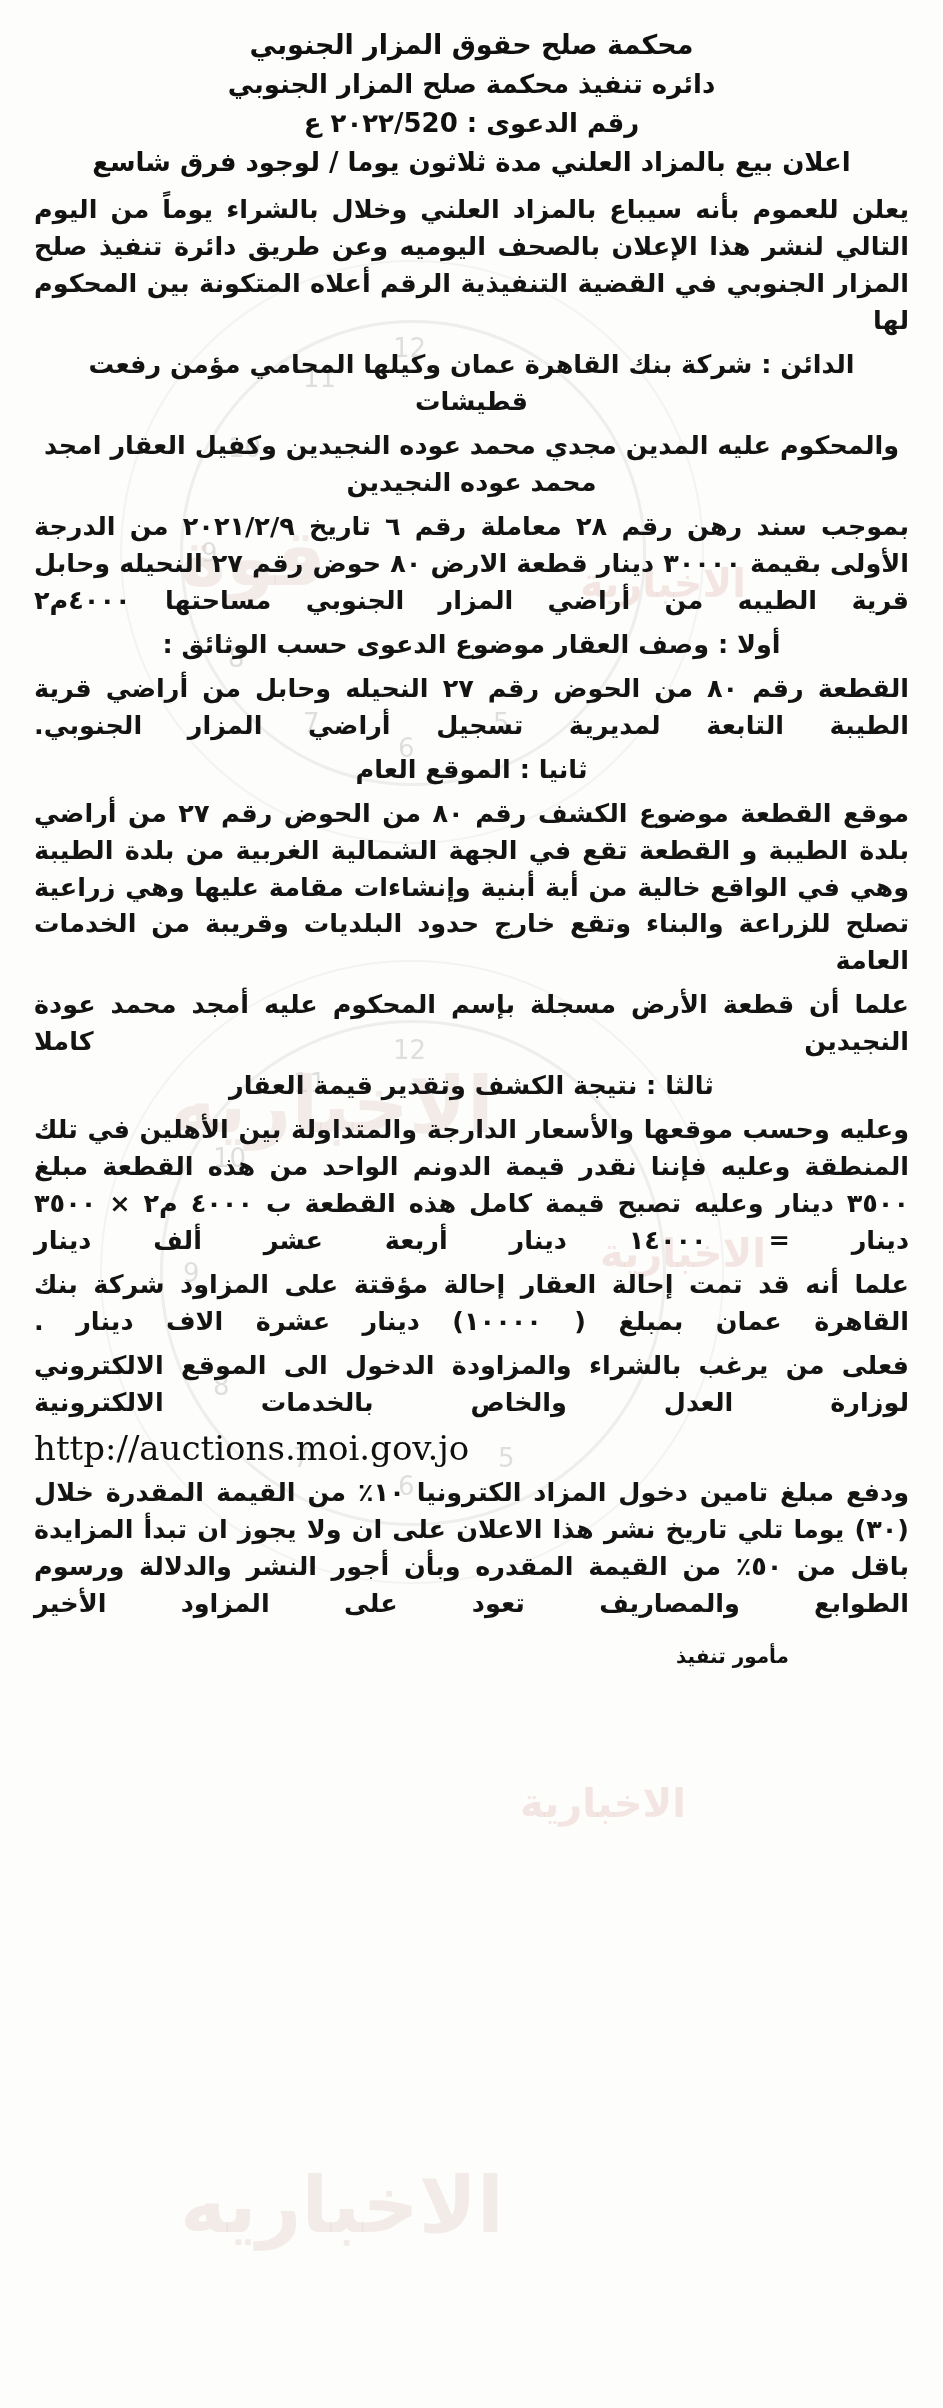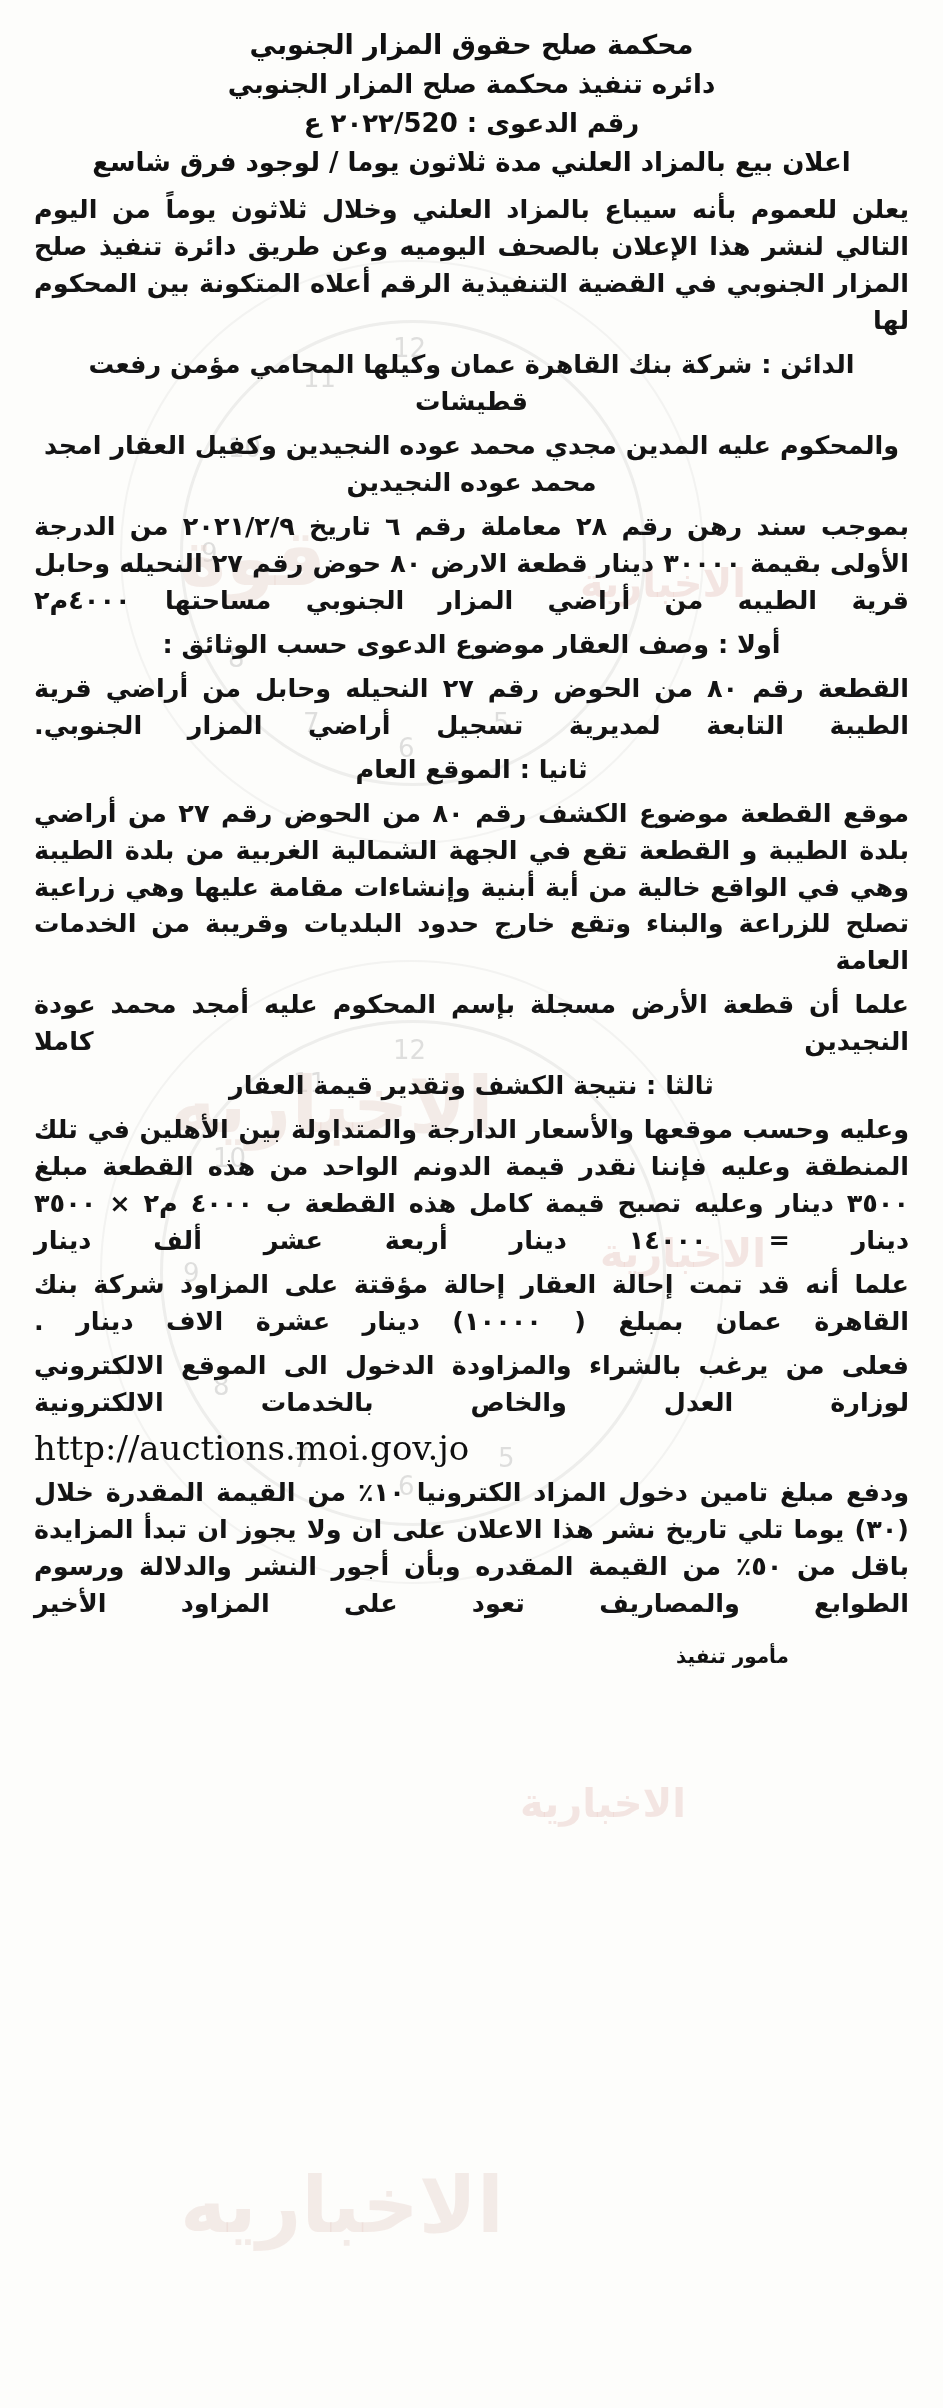--- a/index.html
+++ b/index.html
@@ -152,21 +152,21 @@
 
   <div class="content">
 
     <div class="title-block">
       <div class="hdr">محكمة صلح حقوق المزار الجنوبي</div>
       <div class="hdr sub">دائره تنفيذ محكمة صلح المزار الجنوبي</div>
       <div class="hdr sub">رقم الدعوى : ٢٠٢٢/520 ع</div>
       <div class="hdr sub">اعلان بيع بالمزاد العلني مدة ثلاثون يوما / لوجود فرق شاسع</div>
     </div>
 
-    <p class="para just">يعلن للعموم بأنه سيباع بالمزاد العلني وخلال ثلاثون يوماً من اليوم التالي لنشر هذا الإعلان بالصحف اليوميه وعن طريق دائرة تنفيذ صلح المزار الجنوبي في القضية التنفيذية الرقم أعلاه المتكونة بين المحكوم لها</p>
+    <p class="para just">يعلن للعموم بأنه سيباع بالمزاد العلني وخلال بالشراء يوماً من اليوم التالي لنشر هذا الإعلان بالصحف اليوميه وعن طريق دائرة تنفيذ صلح المزار الجنوبي في القضية التنفيذية الرقم أعلاه المتكونة بين المحكوم لها</p>
     <p class="para centered">الدائن : شركة بنك القاهرة عمان وكيلها المحامي مؤمن رفعت قطيشات</p>
     <p class="para centered">والمحكوم عليه المدين مجدي محمد عوده النجيدين وكفيل العقار امجد محمد عوده النجيدين</p>
     <p class="para just">بموجب سند رهن رقم ٢٨ معاملة رقم ٦ تاريخ ٢٠٢١/٢/٩ من الدرجة الأولى بقيمة ٣٠٠٠٠ دينار قطعة الارض ٨٠ حوض رقم ٢٧ النحيله وحابل قرية الطيبه من أراضي المزار الجنوبي مساحتها ٤٠٠٠م٢</p>
 
     <p class="para centered">أولا : وصف العقار موضوع الدعوى حسب الوثائق :</p>
     <p class="para just">القطعة رقم ٨٠ من الحوض رقم ٢٧ النحيله وحابل من أراضي قرية الطيبة التابعة لمديرية تسجيل أراضي المزار الجنوبي.</p>
 
     <p class="para centered">ثانيا : الموقع العام</p>
     <p class="para just">موقع القطعة موضوع الكشف رقم ٨٠ من الحوض رقم ٢٧ من أراضي بلدة الطيبة و القطعة تقع في الجهة الشمالية الغربية من بلدة الطيبة وهي في الواقع خالية من أية أبنية وإنشاءات مقامة عليها وهي زراعية تصلح للزراعة والبناء وتقع خارج حدود البلديات وقريبة من الخدمات العامة</p>
     <p class="para just">علما أن قطعة الأرض مسجلة بإسم المحكوم عليه أمجد محمد عودة النجيدين كاملا</p>

